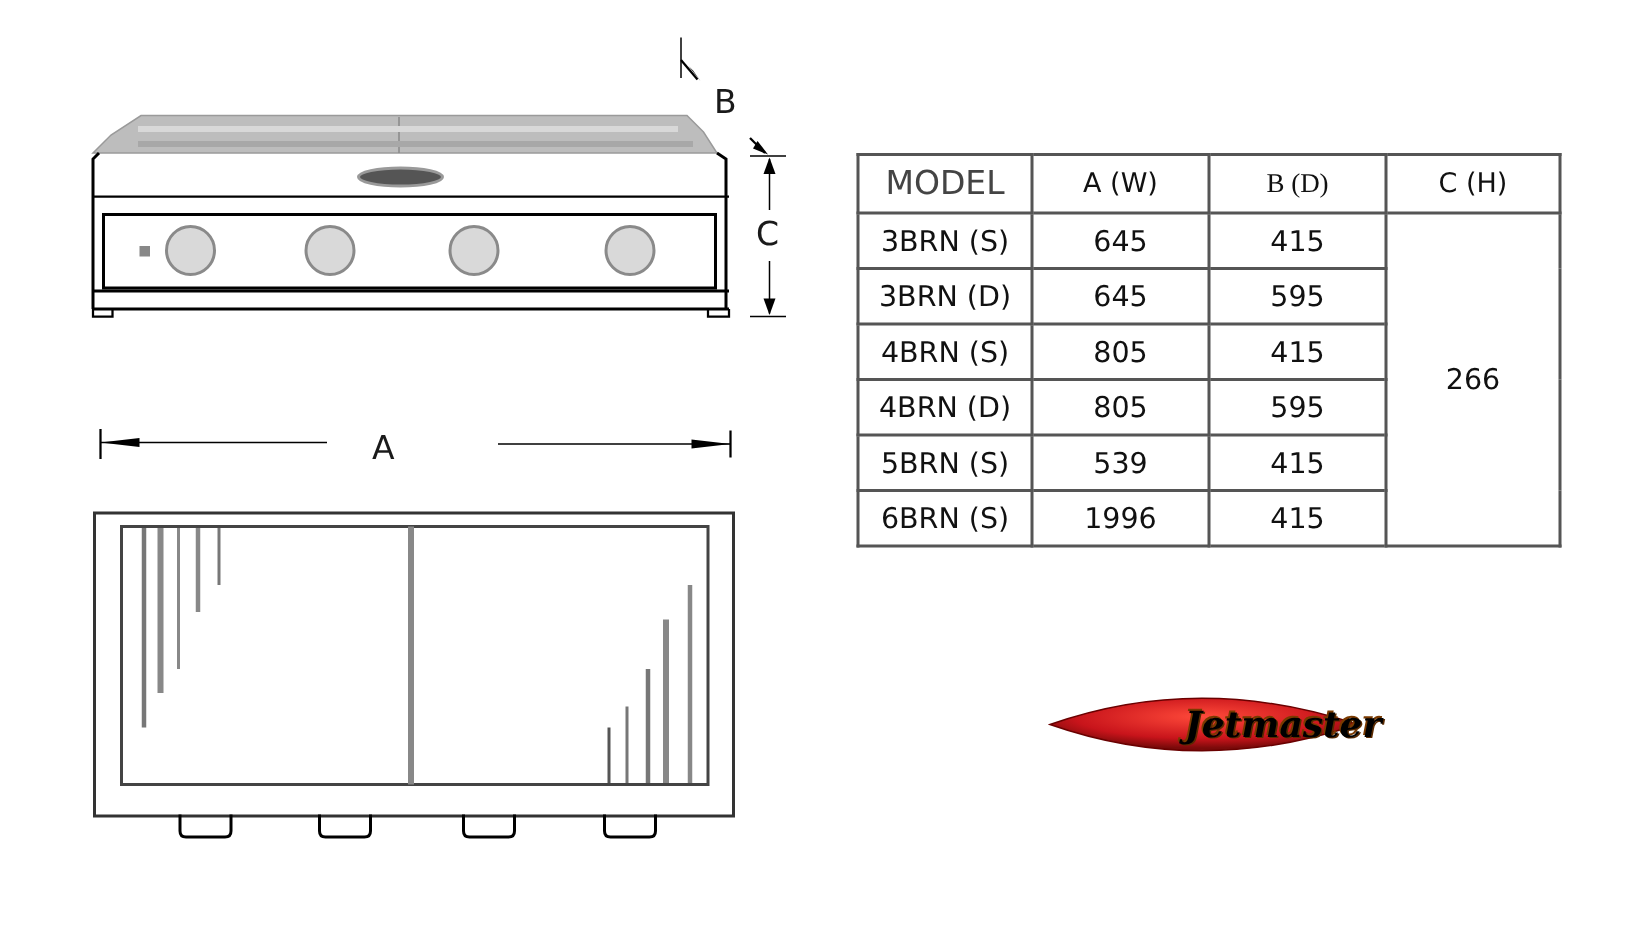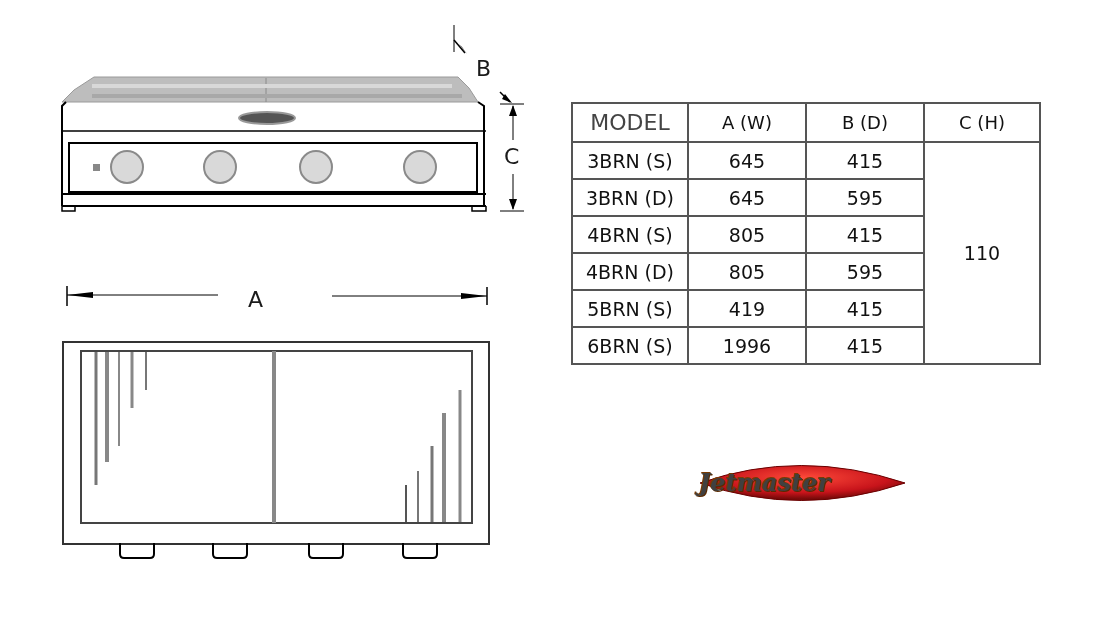--- a/index.html
+++ b/index.html
@@ -3,23 +3,23 @@
 <meta charset="utf-8">
 <style>
   html, body { margin:0; padding:0; background:#ffffff; }
   body { width:1096px; height:633px; position:relative; overflow:hidden; font-family:"DejaVu Sans","Liberation Sans",sans-serif; }
   svg { position:absolute; left:0; top:0; }
   .dimlabel { position:absolute; font-size:22px; color:#1a1a1a; font-family:"DejaVu Sans",sans-serif; }
   table.spec { position:absolute; left:571px; top:102px; border-collapse:collapse; font-family:"DejaVu Sans",sans-serif; }
   table.spec td, table.spec th { border:2px solid #555; padding:0; text-align:center; font-weight:normal; color:#111; font-size:19px; height:35px; }
   table.spec th { height:37px; font-size:18px; }
   table.spec th.model { color:#444; letter-spacing:0px; font-size:22px; }
-  .c0 { width:114px; } .c1 { width:116px; } .c2 { width:116px; } .c3 { width:114px;margin-top:12px; }
+  .c0 { width:114px; } .c1 { width:116px; } .c2 { width:116px;font-family:Liberation Serif, serif; } .c3 { width:114px;margin-top:12px; }
   .logo { position:absolute; left:699px; top:460px; width:206px; height:46px; }
-  .logo-text { position:absolute; left:0; top:0; width:206px; height:46px; line-height:46px; text-align:left; font-family:"DejaVu Serif",serif; font-weight:bold; font-style:italic; font-size:24px; color:#404040; text-shadow:1px 1px 0 #5a2a00, -1px -1px 0 #7a3a00; }
+  .logo-text { position:absolute; left:16px; top:0; width:206px; height:46px; line-height:46px; text-align:right; font-family:"DejaVu Serif",serif; font-weight:bold; font-style:italic; font-size:24px; color:#000000; text-shadow:1px 1px 0 #5a2a00, -1px -1px 0 #7a3a00; }
 </style>
 </head>
 <body>
 
 <svg width="1096" height="633">
 
   <g>
 
     <path d="M94 77 L458 77 L469 88 L478 102 L62 102 L74 90 Z" fill="#bdbdbd" stroke="#9a9a9a" stroke-width="1"></path>
     <line x1="266" y1="78" x2="266" y2="102" stroke="#8a8a8a" stroke-width="1"></line>
@@ -119,40 +119,40 @@
       <tr>
     <th class="c0 model">MODEL</th>
     <th class="c1">A (W)</th>
     <th class="c2">B (D)</th>
     <th class="c3">C (H)</th>
   </tr>
   <tr>
     <td>3BRN (S)</td>
     <td>645</td>
     <td>415</td>
-    <td rowspan="6">110</td>
+    <td rowspan="6">266</td>
   </tr>
   <tr>
     <td>3BRN (D)</td>
     <td>645</td>
     <td>595</td>
   </tr>
   <tr>
     <td>4BRN (S)</td>
     <td>805</td>
     <td>415</td>
   </tr>
   <tr>
     <td>4BRN (D)</td>
     <td>805</td>
     <td>595</td>
   </tr>
   <tr>
     <td>5BRN (S)</td>
-    <td>419</td>
+    <td>539</td>
     <td>415</td>
   </tr>
   <tr>
     <td>6BRN (S)</td>
     <td>1996</td>
     <td>415</td>
   </tr>
 </tbody>
   </table>
 

